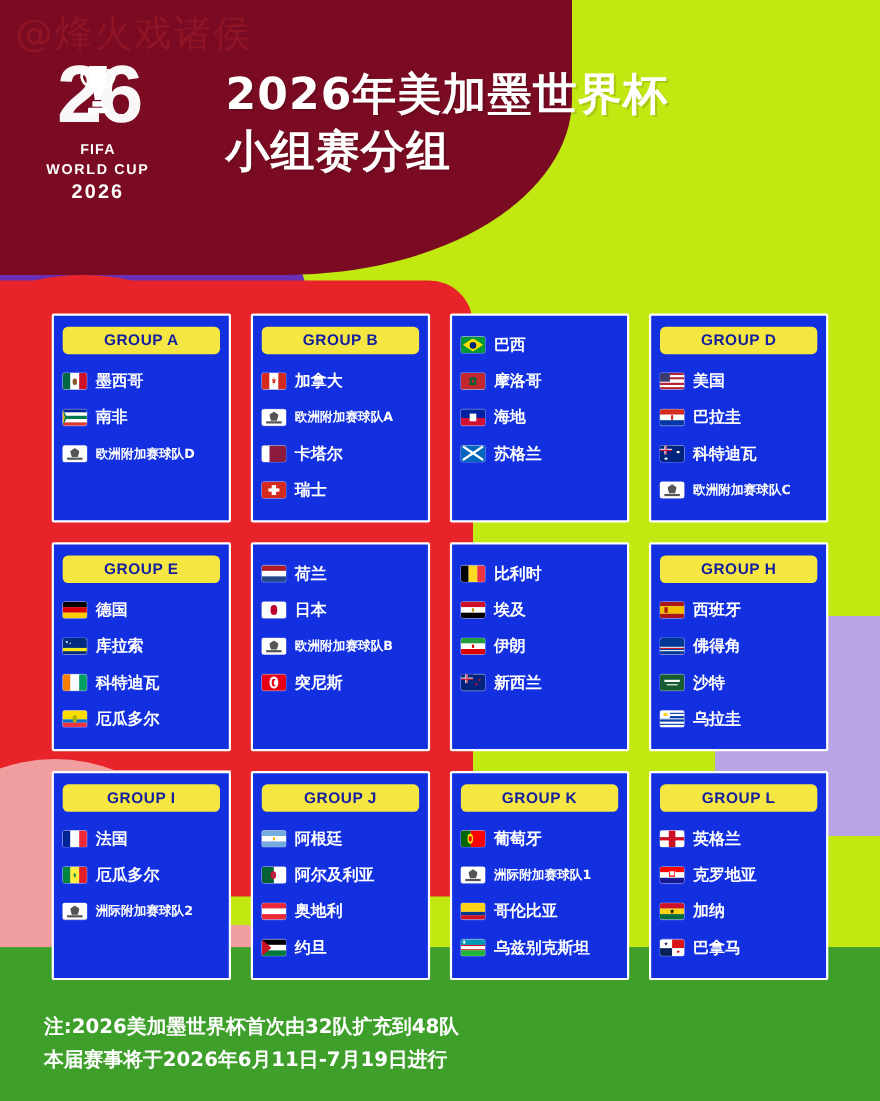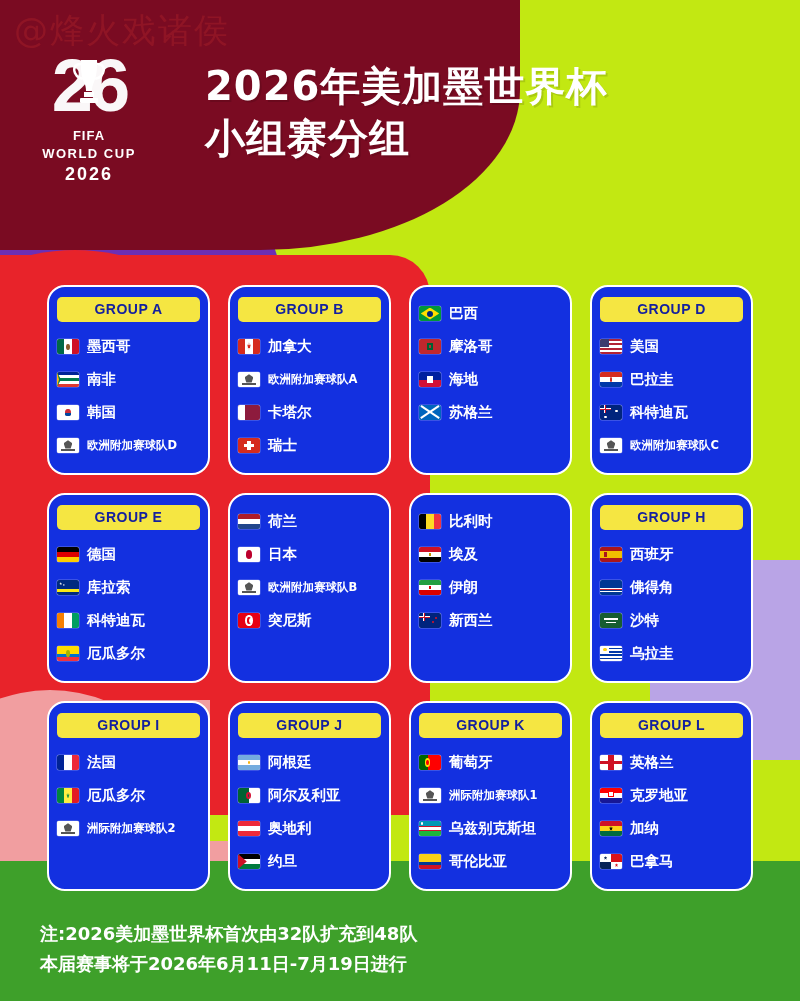--- a/index.html
+++ b/index.html
@@ -108,21 +108,21 @@
     position: absolute; left: 47px; top: 285px;
     width: 706px;
     display: grid;
     grid-template-columns: repeat(4, 163px);
     grid-gap: 18px 18px;
     z-index: 20;
   }
   .group {
     background: #1330e0;
     border: 2px solid #ffffff;
-    border-radius: 18px;
+    border-radius: 2px;
     padding: 10px 8px 10px 8px;
     height: 190px;
   }
   .group-title {
     background: #f5e642;
     color: #14209e;
     font-weight: 800;
     font-size: 14px;
     text-align: center;
     border-radius: 5px;
@@ -212,28 +212,20 @@
           <i style="left:0;top:0%;width:100%;height:20%;background:#002395"></i>
           <i style="left:0;top:20%;width:100%;height:20%;background:#ffffff"></i>
           <i style="left:0;top:40%;width:100%;height:20%;background:#007a4d"></i>
           <i style="left:0;top:60%;width:100%;height:20%;background:#ffffff"></i>
           <i style="left:0;top:80%;width:100%;height:20%;background:#de3831"></i>
           <i style="left:0;top:0;width:40%;height:100%;background:#007a4d;clip-path:polygon(0 0,45% 50%,0 100%)"></i>
           <i style="left:0;top:0;width:30%;height:100%;background:#ffb612;clip-path:polygon(0 0,30% 50%,0 100%)"></i>
         </span>
         <span>南非</span>
       </div>
-      <div class="team">
-        <span class="flag">
-          <i style="left:0;top:0;width:100%;height:100%;background:#fff"></i>
-          <i style="left:38%;top:25%;width:24%;height:50%;background:#cd2e3a;border-radius:50%"></i>
-          <i style="left:38%;top:50%;width:24%;height:25%;background:#0047a0;border-radius:0 0 50% 50%"></i>
-        </span>
-        <span>韩国</span>
-      </div>
       <div class="team small">
         <span class="flag">
           <i style="left:0;top:0;width:100%;height:100%;background:#ffffff"></i>
           <i style="left:30%;top:15%;width:40%;height:55%;background:#555;clip-path:polygon(50% 0,100% 35%,80% 100%,20% 100%,0 35%)"></i>
           <i style="left:20%;top:75%;width:60%;height:14%;background:#555"></i>
         </span>
         <span>欧洲附加赛球队D</span>
       </div>
     </div>
     <div class="group">
@@ -582,37 +574,37 @@
       <div class="team small">
         <span class="flag">
           <i style="left:0;top:0;width:100%;height:100%;background:#ffffff"></i>
           <i style="left:30%;top:15%;width:40%;height:55%;background:#555;clip-path:polygon(50% 0,100% 35%,80% 100%,20% 100%,0 35%)"></i>
           <i style="left:20%;top:75%;width:60%;height:14%;background:#555"></i>
         </span>
         <span>洲际附加赛球队1</span>
       </div>
       <div class="team">
         <span class="flag">
+          <i style="left:0;top:0;width:100%;height:50%;background:#fcd116"></i>
+          <i style="left:0;top:50%;width:100%;height:25%;background:#003893"></i>
+          <i style="left:0;top:75%;width:100%;height:25%;background:#ce1126"></i>
+        </span>
+        <span>哥伦比亚</span>
+      </div>
+      <div class="team">
+        <span class="flag">
           <i style="left:0;top:0;width:100%;height:31%;background:#0099b5"></i>
           <i style="left:0;top:31%;width:100%;height:6%;background:#ce1126"></i>
           <i style="left:0;top:37%;width:100%;height:26%;background:#fff"></i>
           <i style="left:0;top:63%;width:100%;height:6%;background:#ce1126"></i>
           <i style="left:0;top:69%;width:100%;height:31%;background:#1eb53a"></i>
           <i style="left:8%;top:7%;width:12%;height:18%;background:#fff;border-radius:50%"></i>
         </span>
         <span>乌兹别克斯坦</span>
       </div>
-      <div class="team">
-        <span class="flag">
-          <i style="left:0;top:0;width:100%;height:50%;background:#fcd116"></i>
-          <i style="left:0;top:50%;width:100%;height:25%;background:#003893"></i>
-          <i style="left:0;top:75%;width:100%;height:25%;background:#ce1126"></i>
-        </span>
-        <span>哥伦比亚</span>
-      </div>
     </div>
     <div class="group">
       <div class="group-title">GROUP L</div>
       <div class="team">
         <span class="flag">
           <i style="left:0;top:0;width:100%;height:100%;background:#fff"></i>
           <i style="left:0;top:38%;width:100%;height:24%;background:#ce1124"></i>
           <i style="left:38%;top:0;width:24%;height:100%;background:#ce1124"></i>
         </span>
         <span>英格兰</span>

